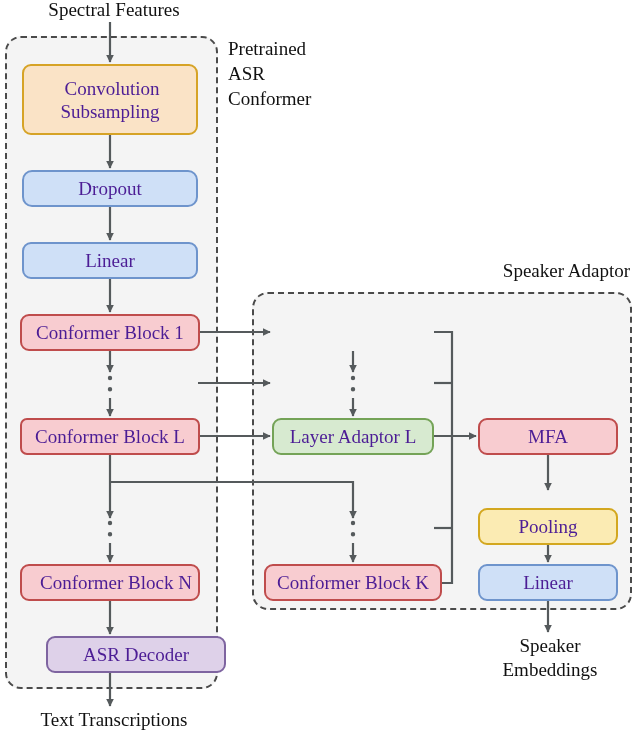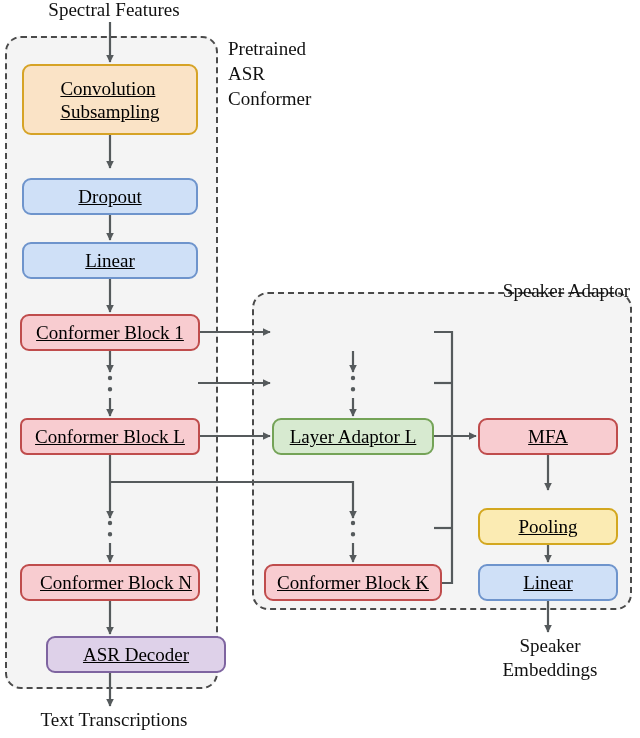--- a/index.html
+++ b/index.html
@@ -28,21 +28,21 @@
   
   .caption{
     position:absolute;
     font-size:19px;
     line-height:25px;
     color:#111;
     white-space:pre-line;
     font-family:Liberation Serif, serif;
   }
   #cap-asr{left:228px;top:36px;text-align:left;}
-  #cap-spk{left:412px;top:258px;width:218px;text-align:right;margin-top:20px;}
+  #cap-spk{left:412px;top:258px;width:218px;text-align:right;}
 
   
   .freelabel{
     position:absolute;
     font-size:19px;
     line-height:24px;
     color:#111;
     text-align:center;
     white-space:pre-line;
   }
@@ -53,37 +53,36 @@
   
   .node{
     position:absolute;
     box-sizing:border-box;
     border-radius:9px;
     display:flex;
     align-items:center;
     justify-content:center;
     font-size:19px;
     line-height:23px;
-    text-align:left;
-    color:#000000;
+    text-align:right;
+    color:#4c1d95;
     border-width:2px;
     border-style:solid;
     white-space:pre-line;
-    text-decoration:underline;
   }
   .n-orange{background:#fae3c6;border-color:#d6a326;}
   .n-blue  {background:#cfe0f7;border-color:#6e94cc;}
   .n-red   {background:#f8ccd0;border-color:#bf4c4c;}
   .n-green {background:#d7ead0;border-color:#74a357;}
   .n-purple{background:#ded1e9;border-color:#7e64a0;}
   .n-yellow{background:#fbebb3;border-color:#d3a71f;margin-top:16px;}
 
   
   #n-conv  {left:22px;top:64px;width:176px;height:71px;}
-  #n-drop  {left:22px;top:178px;width:176px;height:37px;}
+  #n-drop  {left:22px;top:170px;width:176px;height:37px;border-radius:10px;}
   #n-lin   {left:22px;top:242px;width:176px;height:37px;}
   #n-cb1   {left:20px;top:314px;width:180px;height:37px;}
   #n-cbL   {left:20px;top:418px;width:180px;height:37px;border-radius:7px;}
   #n-cbN   {left:20px;top:564px;width:180px;height:37px;padding-left:12px;}
   #n-dec   {left:20px;top:636px;width:180px;height:37px;margin-left:26px;}
 
   
   #n-la1   {left:272px;top:314px;width:162px;height:37px;}
   #n-laL   {left:272px;top:418px;width:162px;height:37px;}
   #n-cbK   {left:264px;top:564px;width:178px;height:37px;}

